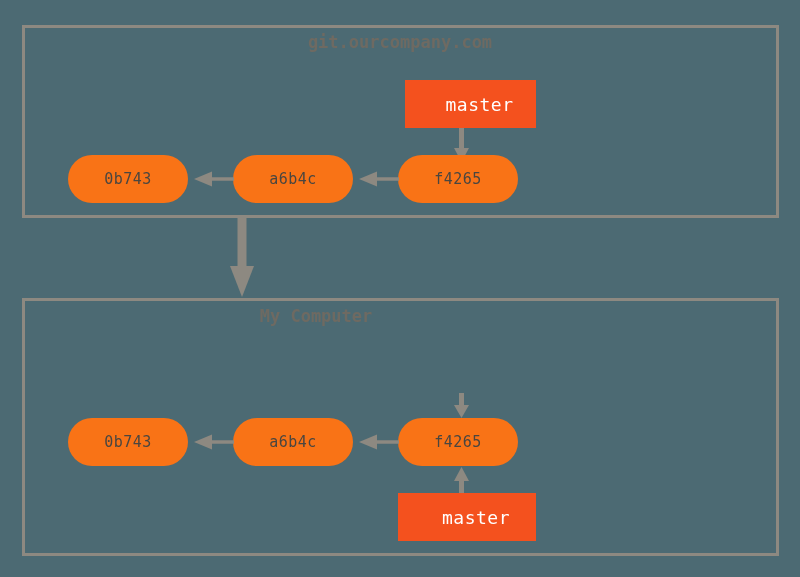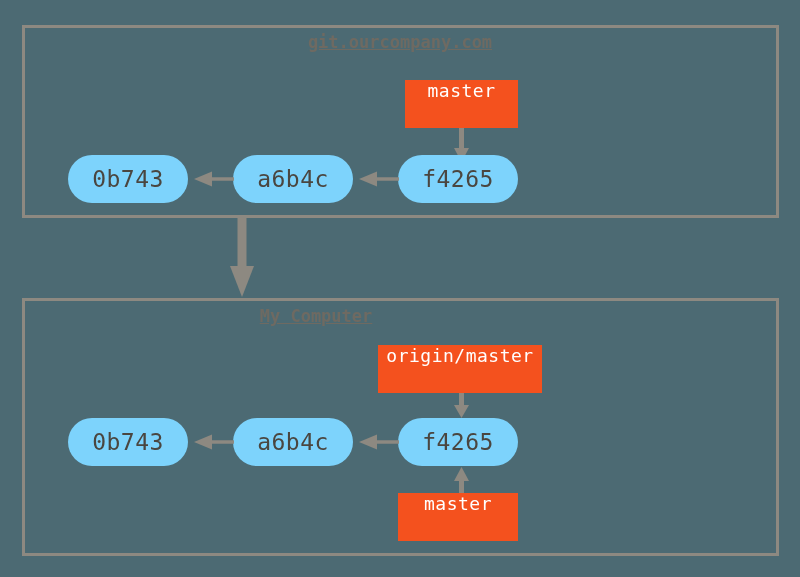--- a/index.html
+++ b/index.html
@@ -35,48 +35,48 @@
     position: absolute;
     width: 100%;
     text-align: center;
     top: 12px;
     left: 0;
     font-size: 17px;
     font-weight: bold;
     color: #6e6a62;
     letter-spacing: 0px;
     white-space: nowrap;
-    text-decoration: underline;
   }
 
   
   .commit {
     position: absolute;
     width: 120px;
     height: 48px;
     border-radius: 25px;
-    background: #7dd3fc;
+    background: #f97316;
     color: #4a4640;
-    font-size: 23px;
+    font-size: 15px;
     display: flex;
     align-items: center;
     justify-content: center;
     letter-spacing: 0.5px;
   }
 
   
   .branchbox {
     position: absolute;
     background: #f4511e;
     color: #ffffff;
     font-size: 18px;
     display: flex;
-    align-items: flex-start;
+    align-items: center;
     justify-content: center;
     letter-spacing: 0.5px;
+    padding-left: 18px;
   }
 
   
   .annotation {
     position: absolute;
     color: #4c463e;
     font-size: 17px;
     font-weight: bold;
     white-space: nowrap;
   }
@@ -136,23 +136,20 @@
   <svg class="arrow-svg" style="left:222px; top:218px;" width="40" height="80">
     <line x1="20" y1="0" x2="20" y2="52" stroke="#8d8981" stroke-width="9"></line>
     <polygon points="8,48 32,48 20,79" fill="#8d8981"></polygon>
   </svg>
 
 
   <div class="panel" id="panel-local"></div>
 
   <div class="panel-title" style="top:306px;left:0;width:632px;">My Computer</div>
 
-  <div class="branchbox" id="local-origin-master-box" style="left:378px; top:345px; width:164px; height:48px;">
-    <span>origin/master</span>
-  </div>
 
   <svg class="arrow-svg" style="left:452px; top:393px;" width="20" height="26">
     <line x1="9.5" y1="0" x2="9.5" y2="14" stroke="#8d8981" stroke-width="5"></line>
     <polygon points="2,12 17,12 9.5,25" fill="#8d8981"></polygon>
   </svg>
 
   <div class="commit" style="left:68px; top:418px;">
     <span>0b743</span>
   </div>
   <div class="commit" style="left:233px; top:418px;">

